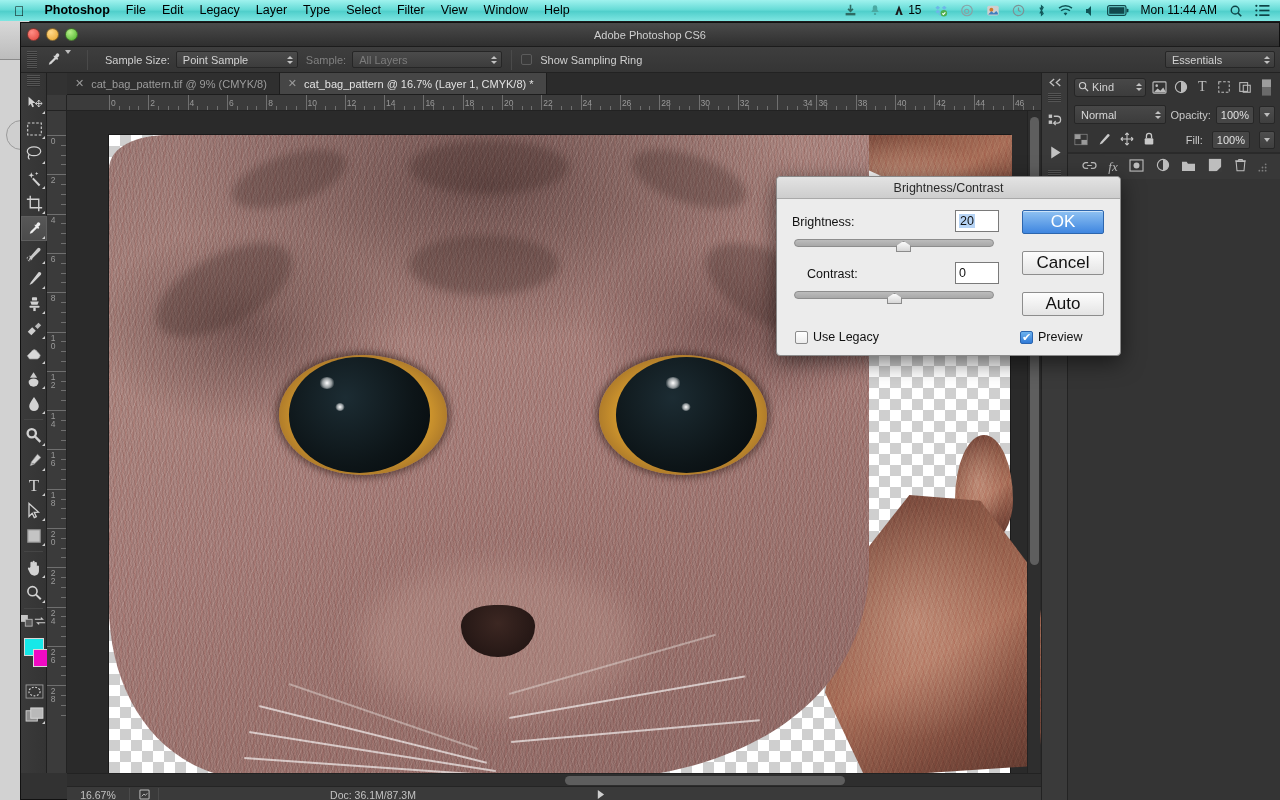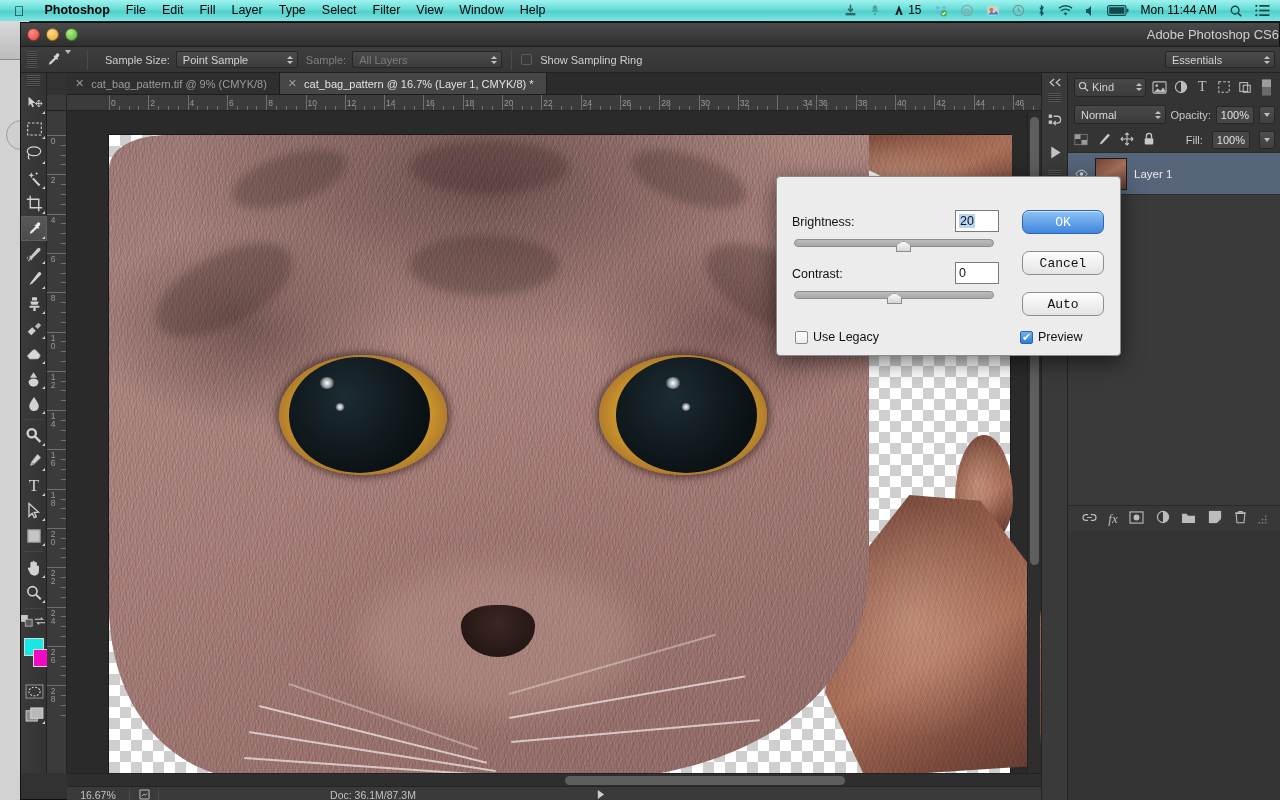--- a/index.html
+++ b/index.html
@@ -23,21 +23,21 @@
   #menubar .mi { padding:0 8px; line-height:21px; white-space:nowrap; }
   #menubar .mi.bold { font-weight:bold; }
   #menubar .spacer { flex:1; }
   #menubar .ri { padding:0 6px; display:flex; align-items:center; line-height:21px; font-size:12px;}
 
   
   #ps { position:absolute; left:20px; top:22px; width:1260px; height:778px;
     background:#323232; border:1px solid #111; z-index:10; }
   #ps-title { height:24px; background:linear-gradient(#4a4a4a,#2f2f2f);
     border-bottom:1px solid #1c1c1c; position:relative; }
-  #ps-title .ttxt { text-align:right; line-height:24px; font-size:13px; color:#cfcfcf; }
+  #ps-title .ttxt { text-align:center; line-height:24px; font-size:11px; color:#cfcfcf; }
   .traffic { position:absolute; left:6px; top:5px; display:flex; gap:6px; }
   .tl { width:13px; height:13px; border-radius:50%; border:1px solid rgba(0,0,0,.45); }
   .tl.r { background:radial-gradient(circle at 35% 30%,#ff8d84,#e0443b); }
   .tl.y { background:radial-gradient(circle at 35% 30%,#ffd98a,#e8a52c); }
   .tl.g { background:radial-gradient(circle at 35% 30%,#b7f08a,#48b028); }
 
   
   #optbar { position:absolute; left:0; top:24px; width:1260px; height:26px;
     background:linear-gradient(#3e3e3e,#353535); border-bottom:1px solid #222;
     display:flex; align-items:center; font-size:11px; color:#c6c6c6; }
@@ -222,23 +222,23 @@
     text-align:center; line-height:22px; font-size:12.5px; color:#2a2a2a; }
   .dlg-label { position:absolute; font-size:12.5px; color:#111; }
   .dlg-field { position:absolute; width:44px; height:22px; background:#fff;
     border:1px solid #7a7a7a; display:flex; align-items:center; padding:0 3px; font-size:12.5px; }
   .dlg-field .selv { background:#b7d4f5; padding:0 1px; }
   .slider { position:absolute; height:8px; background:linear-gradient(#bcbcbc,#a8a8a8);
     border:1px solid #8d8d8d; border-radius:4px; }
   .sthumb { position:absolute; width:15px; height:11px;
     background:linear-gradient(#fbfbfb,#d6d6d6); border:1px solid #8b8b8b;
     clip-path:polygon(50% 0,100% 45%,100% 100%,0 100%,0 45%); }
-  .dlg-btn { position:absolute; width:82px; height:24px; border-radius:7px;
-    display:flex; align-items:center; justify-content:center; font-size:13px;
-    background:linear-gradient(#fdfdfd,#e4e4e4); border:1px solid #8d8d8d; color:#111;font-family:Liberation Mono, monospace; }
+  .dlg-btn { position:absolute; width:82px; height:24px; border-radius:2px;
+    display:flex; align-items:center; justify-content:center; font-size:17px;
+    background:linear-gradient(#fdfdfd,#e4e4e4); border:1px solid #8d8d8d; color:#111; }
   .dlg-btn.primary { background:linear-gradient(#8fc2f2,#3f86e0); border:1px solid #2d66ad;
     color:#fff; box-shadow:inset 0 1px 0 rgba(255,255,255,.55); }
   .dlg-check { position:absolute; display:flex; align-items:center; gap:5px; font-size:12.5px; }
   .chk { width:13px; height:13px; border:1px solid #8b8b8b; border-radius:2px;
     background:linear-gradient(#fff,#ececec); display:flex; align-items:center; justify-content:center; }
   .chk.on { background:linear-gradient(#6eb3ef,#2f79d6); border-color:#2a65b0; color:#fff;
     font-size:11px; line-height:1; }
 </style>
 </head>
 <body>
@@ -247,21 +247,21 @@
   <div class="bgw-tb"></div>
   <div class="bgw-rl"></div>
   <div class="bgw-circ"></div>
 </div>
 
 <div id="menubar">
   <span class="apple"></span>
   <span class="mi bold">Photoshop</span>
   <span class="mi">File</span>
   <span class="mi">Edit</span>
-  <span class="mi">Fill</span>
+  <span class="mi">Legacy</span>
   <span class="mi">Layer</span>
   <span class="mi">Type</span>
   <span class="mi">Select</span>
   <span class="mi">Filter</span>
   <span class="mi">View</span>
   <span class="mi">Window</span>
   <span class="mi">Help</span>
   <span class="spacer"></span>
 
   <span class="ri">
@@ -986,32 +986,20 @@
             <rect x="2" y="7" width="10" height="7.5" rx="1.2" fill="#c9c9c9"></rect>
           </svg>
       </span>
       <span style="margin-left:auto;font-size:11px;color:#cacaca">Fill:</span>
       <span class="numbox">100%</span>
       <span class="numarrow">
           <span class="tri-d"></span>
         </span>
     </div>
 
-    <div id="layerbody">
-      <div class="layerrow">
-        <span class="layer-eye">
-          <svg width="13" height="10" viewBox="0 0 15 11">
-              <path d="M7.5 1C3.8 1 1 5.5 1 5.5S3.8 10 7.5 10 14 5.5 14 5.5 11.2 1 7.5 1z" fill="none" stroke="#dcdcdc" stroke-width="1.1"></path>
-              <circle cx="7.5" cy="5.5" r="2.1" fill="#dcdcdc"></circle>
-            </svg>
-        </span>
-        <span class="thumb-sq"></span>
-        <span class="layer-name">Layer 1</span>
-      </div>
-    </div>
 
     <div class="panel-footer">
       <span>
         <svg width="15" height="13" viewBox="0 0 16 14">
             <path d="M6.5 4H4a3 3 0 0 0 0 6h2.5M9.5 4H12a3 3 0 0 1 0 6H9.5M5.5 7h5" stroke="#bdbdbd" stroke-width="1.3" fill="none"></path>
           </svg>
       </span>
       <span style="font-family:'Liberation Serif',serif;font-style:italic;font-size:13px;color:#bdbdbd">fx</span>
       <span>
         <svg width="15" height="13" viewBox="0 0 16 14">
@@ -1052,29 +1040,30 @@
               <circle cx="5" cy="8.5" r="1"></circle>
               <circle cx="1.5" cy="8.5" r="1"></circle>
             </g>
           </svg>
       </span>
     </div>
 
   </div>
 
   <div id="dialog" style="left:755px;top:153px;">
+    <div id="dlg-title">Brightness/Contrast</div>
 
     <span class="dlg-label" style="left:15px;top:38px">Brightness:</span>
     <span class="dlg-field" style="left:178px;top:33px">
       <span class="selv">20</span>
     </span>
     <span class="slider" style="left:17px;top:62px;width:200px"></span>
     <span class="sthumb" style="left:119px;top:64px"></span>
 
-    <span class="dlg-label" style="left:15px;top:90px">Contrast:</span>
+    <span class="dlg-label" style="left:30px;top:90px">Contrast:</span>
     <span class="dlg-field" style="left:178px;top:85px">
       <span>0</span>
     </span>
     <span class="slider" style="left:17px;top:114px;width:200px"></span>
     <span class="sthumb" style="left:110px;top:116px"></span>
 
     <span class="dlg-btn primary" style="left:245px;top:33px">OK</span>
     <span class="dlg-btn" style="left:245px;top:74px">Cancel</span>
     <span class="dlg-btn" style="left:245px;top:115px">Auto</span>
 

